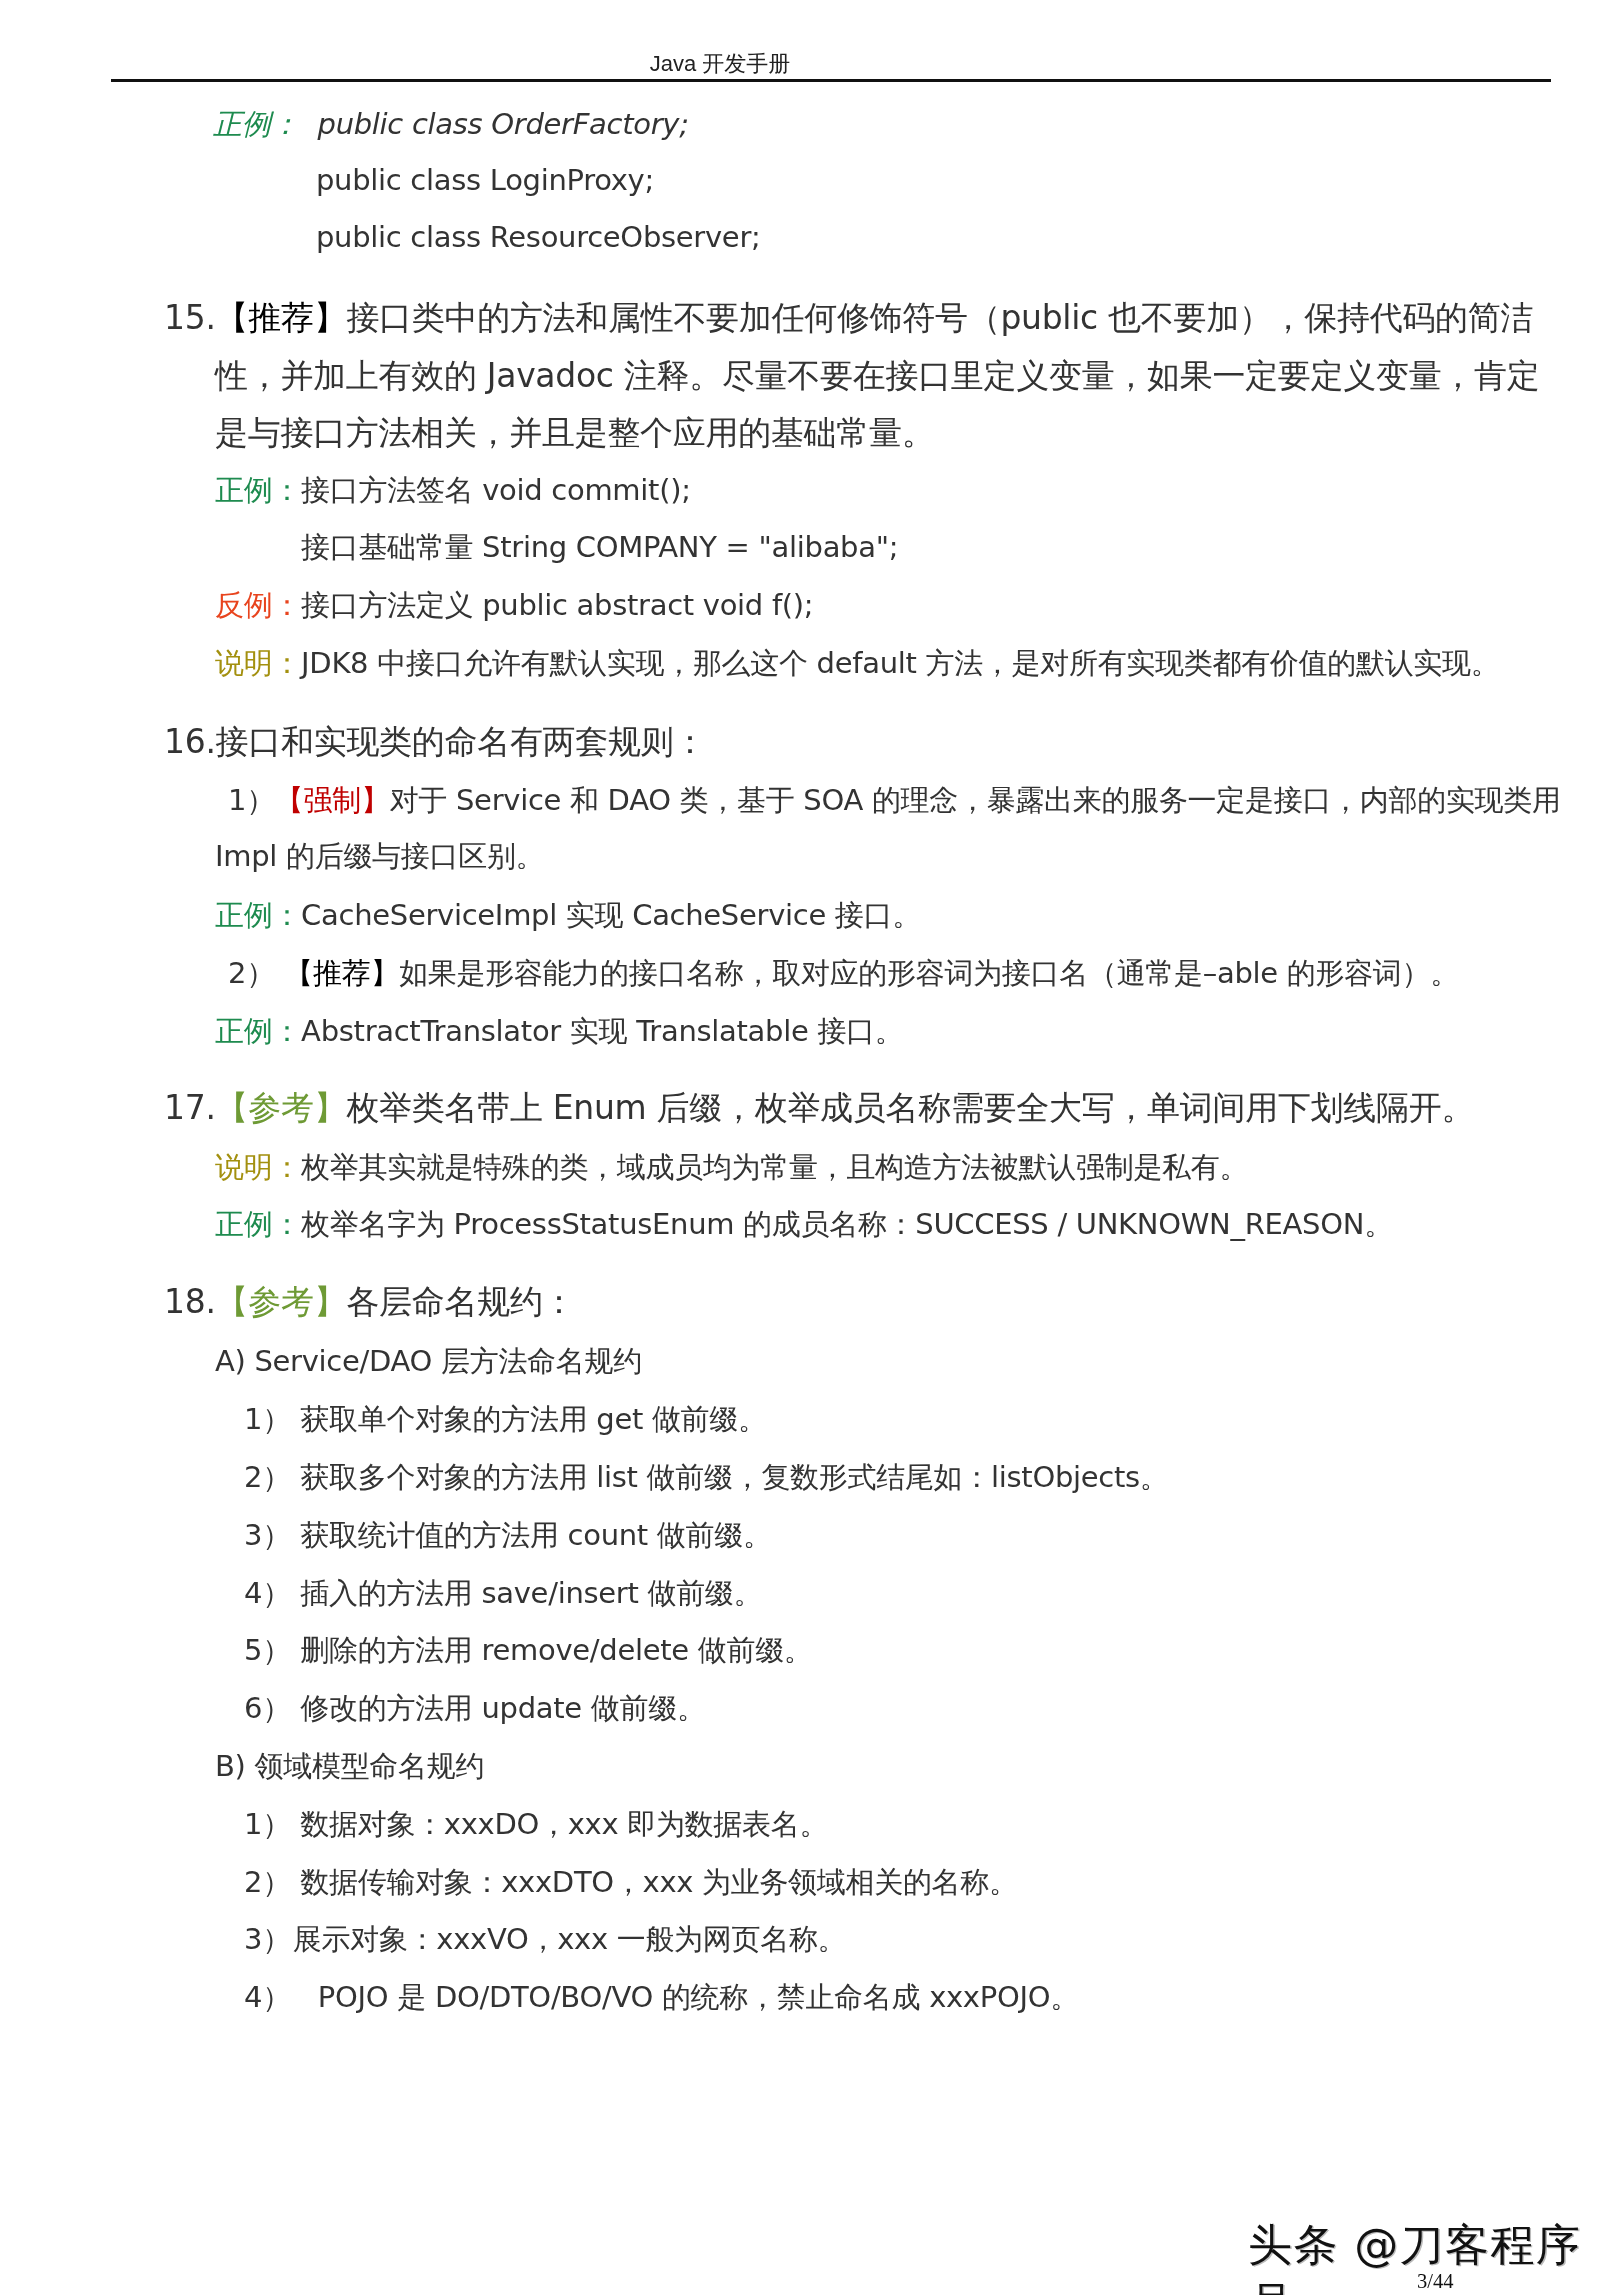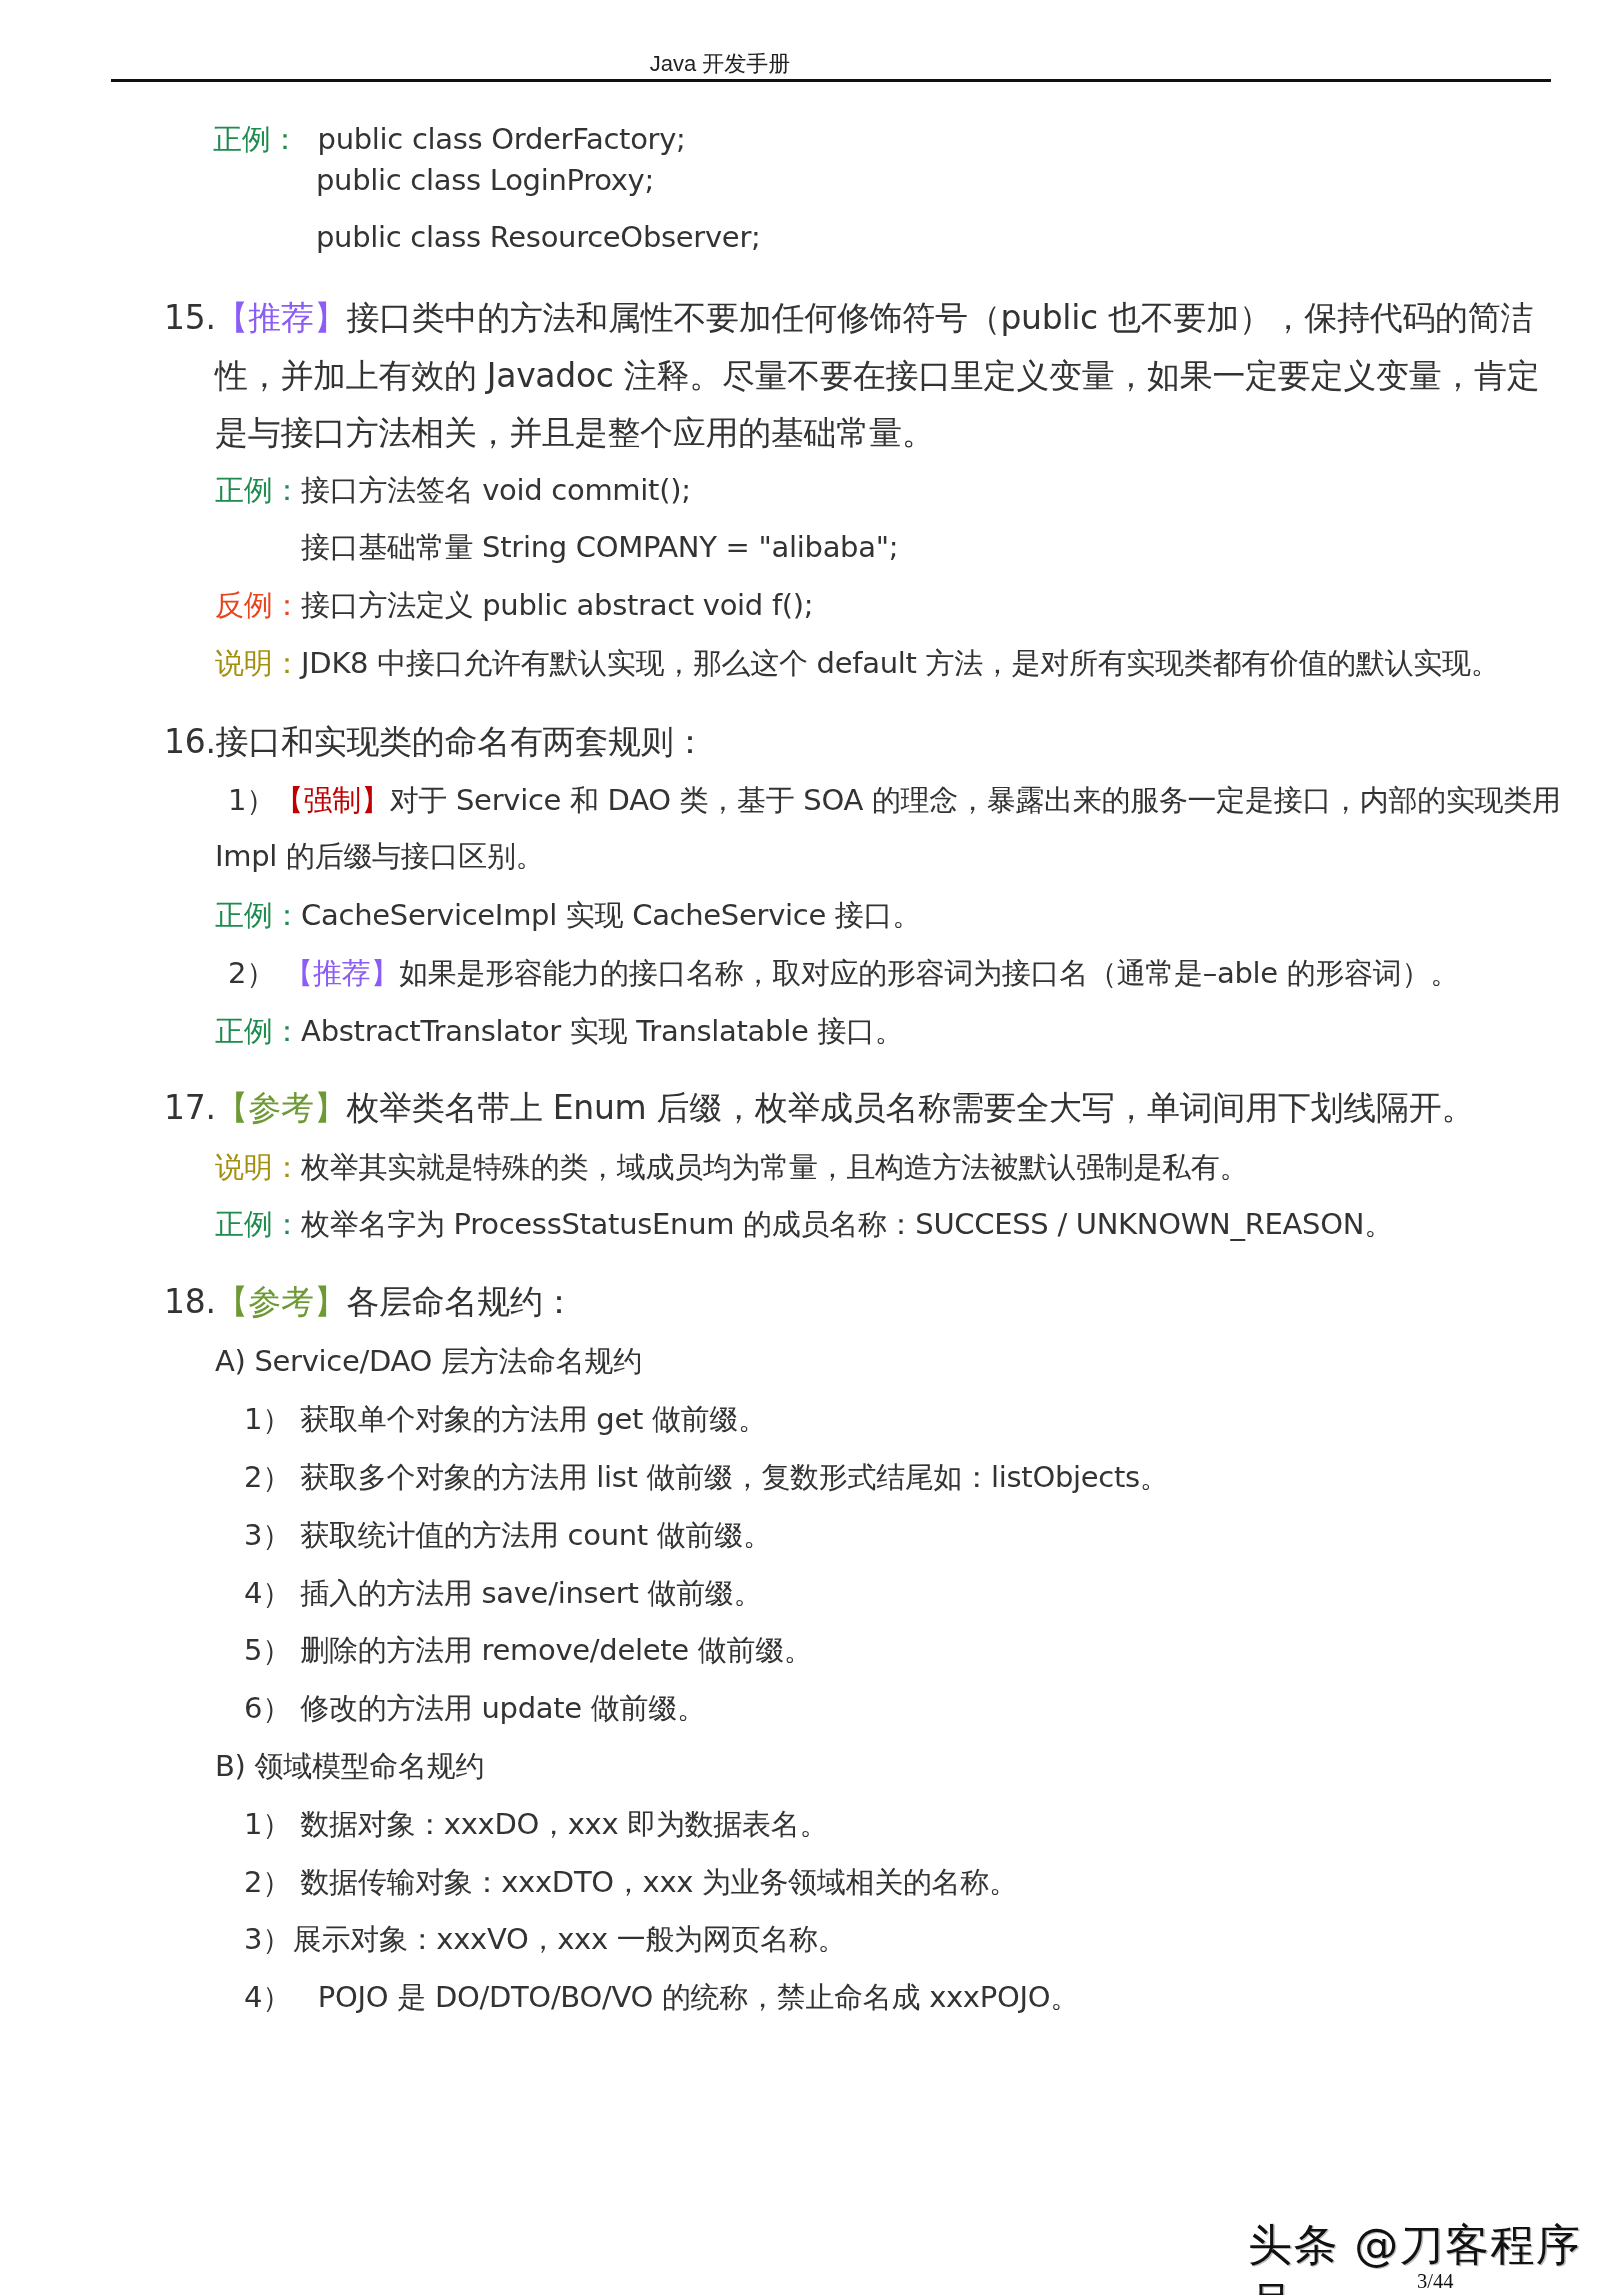--- a/index.html
+++ b/index.html
@@ -6,35 +6,35 @@
   body { width: 1622px; height: 2295px; position: relative; overflow: hidden;
          font-family: "DejaVu Sans", "Liberation Sans", sans-serif; color: #333333; }
   .header-title { position: absolute; top: 49px; left: 0; width: 1440px; text-align: center;
                   font-size: 22px; color: #222; font-family: "Liberation Sans", sans-serif; }
   .header-rule { position: absolute; top: 79px; left: 111px; width: 1440px; height: 2.7px; background: #111; }
   .line { position: absolute; white-space: nowrap; font-size: 29px; line-height: 38px; color: #333; letter-spacing: -0.3px; }
   .big { font-size: 33px; line-height: 42px; }
   .c-green { color: #1e8b4f; }
   .c-red { color: #e8441e; }
   .c-olive { color: #a3900f; }
-  .c-yellow { color: #8b5cf6; }
+  .c-yellow { color: #000000; }
   .c-darkred { color: #c00000; }
   .c-moss { color: #6e9a35; }
   .watermark { position: absolute; left: 1248px; top: 2216px; font-size: 44px; color: #111;
                text-shadow: 1.4px 1.4px 0 #bbb; letter-spacing: 1.4px; }
   .pagenum { position: absolute; left: 1417px; top: 2270px; font-size: 20.5px;
              font-family: "Liberation Serif", serif; color: #111; }
 </style>
 </head>
 <body>
 
 <div class="header-title">Java 开发手册</div>
 <div class="header-rule"></div>
 
-<div class="line" style="top:120px;left:213px;">
+<div class="line" style="top:105px;left:213px;font-style:italic;">
   <span class="c-green">正例：</span>
   <span style="margin-left:9.5px;">public class OrderFactory;</span>
 </div>
 <div class="line" style="top:161px;left:316px;">public class LoginProxy;</div>
 <div class="line" style="top:218px;left:316px;">public class ResourceObserver;</div>
 
 <div class="line big" style="top:297px;left:164px;">
   <span>15.</span><span class="c-yellow">【推荐】</span><span>接口类中的方法和属性不要加任何修饰符号（public  也不要加），保持代码的简洁</span>
 </div>
 <div class="line big" style="top:355px;left:215px;">性，并加上有效的 Javadoc 注释。尽量不要在接口里定义变量，如果一定要定义变量，肯定</div>

